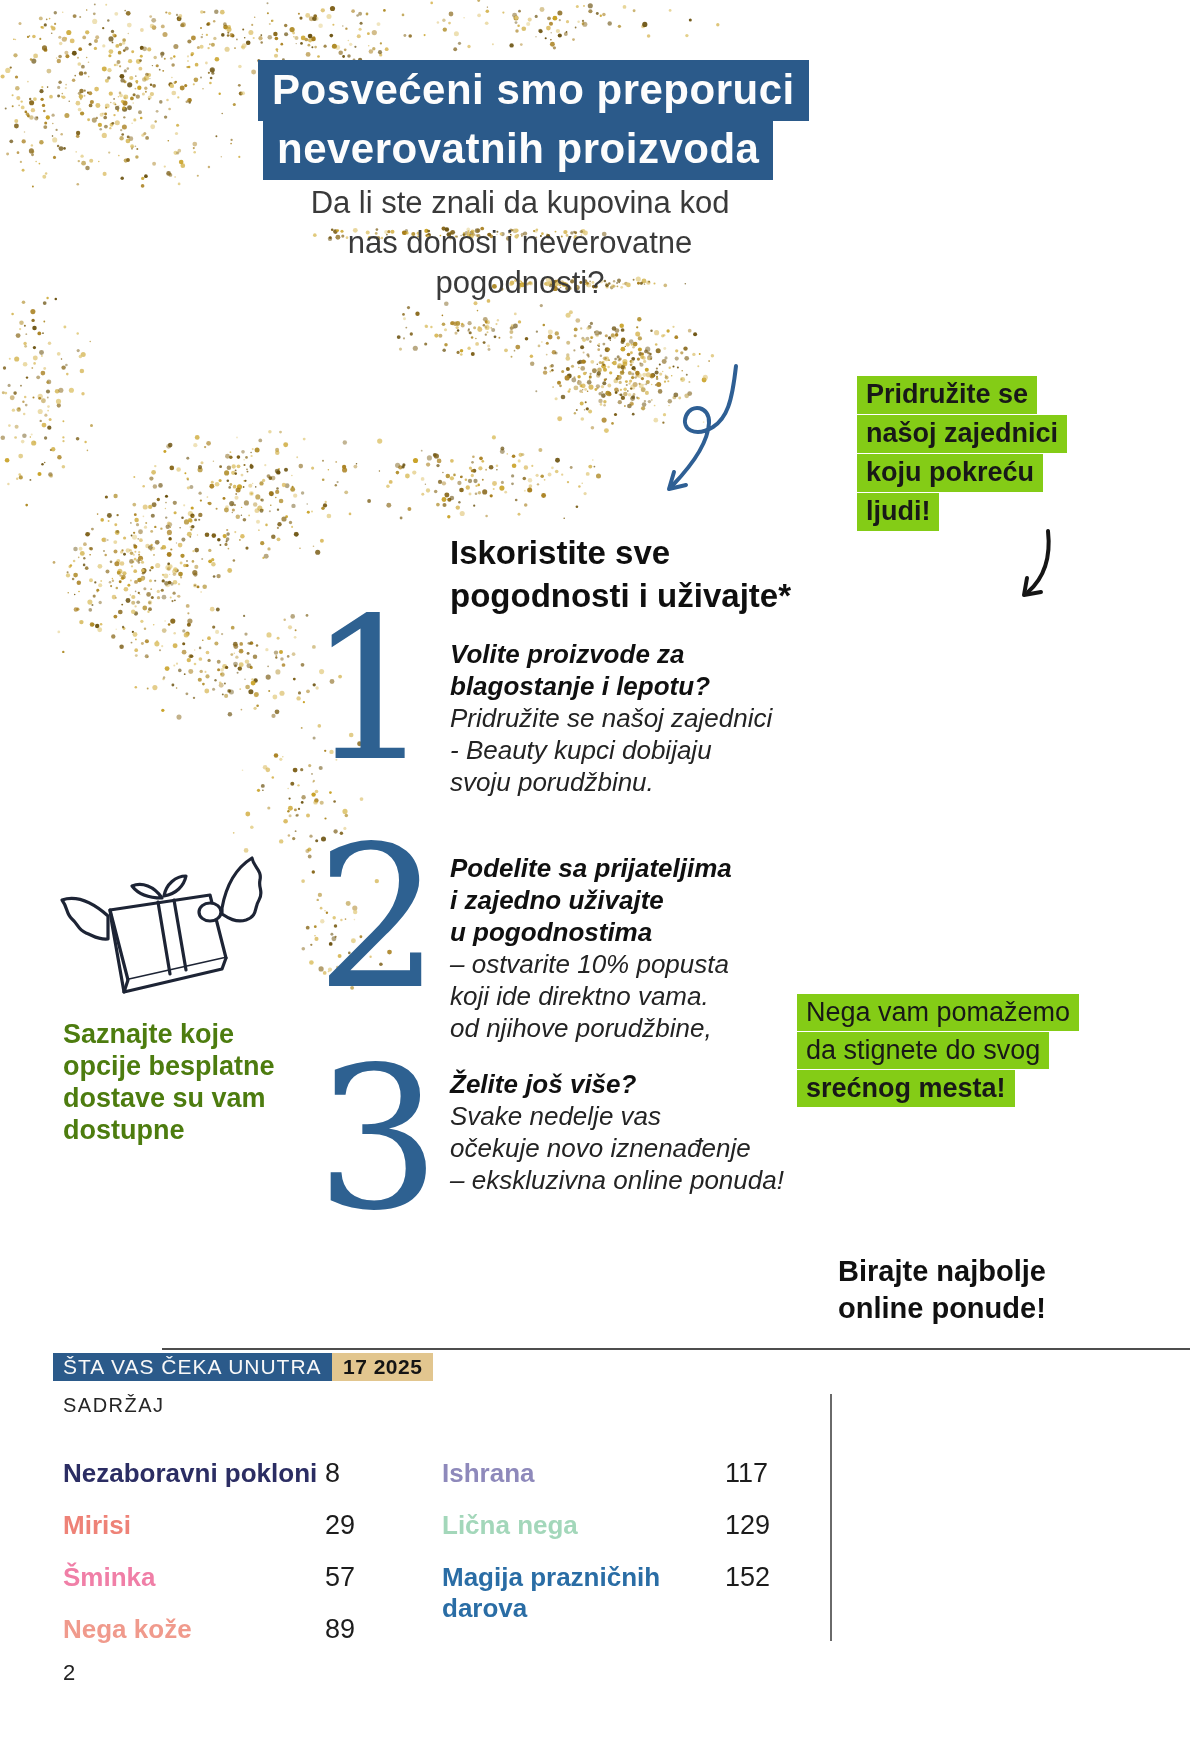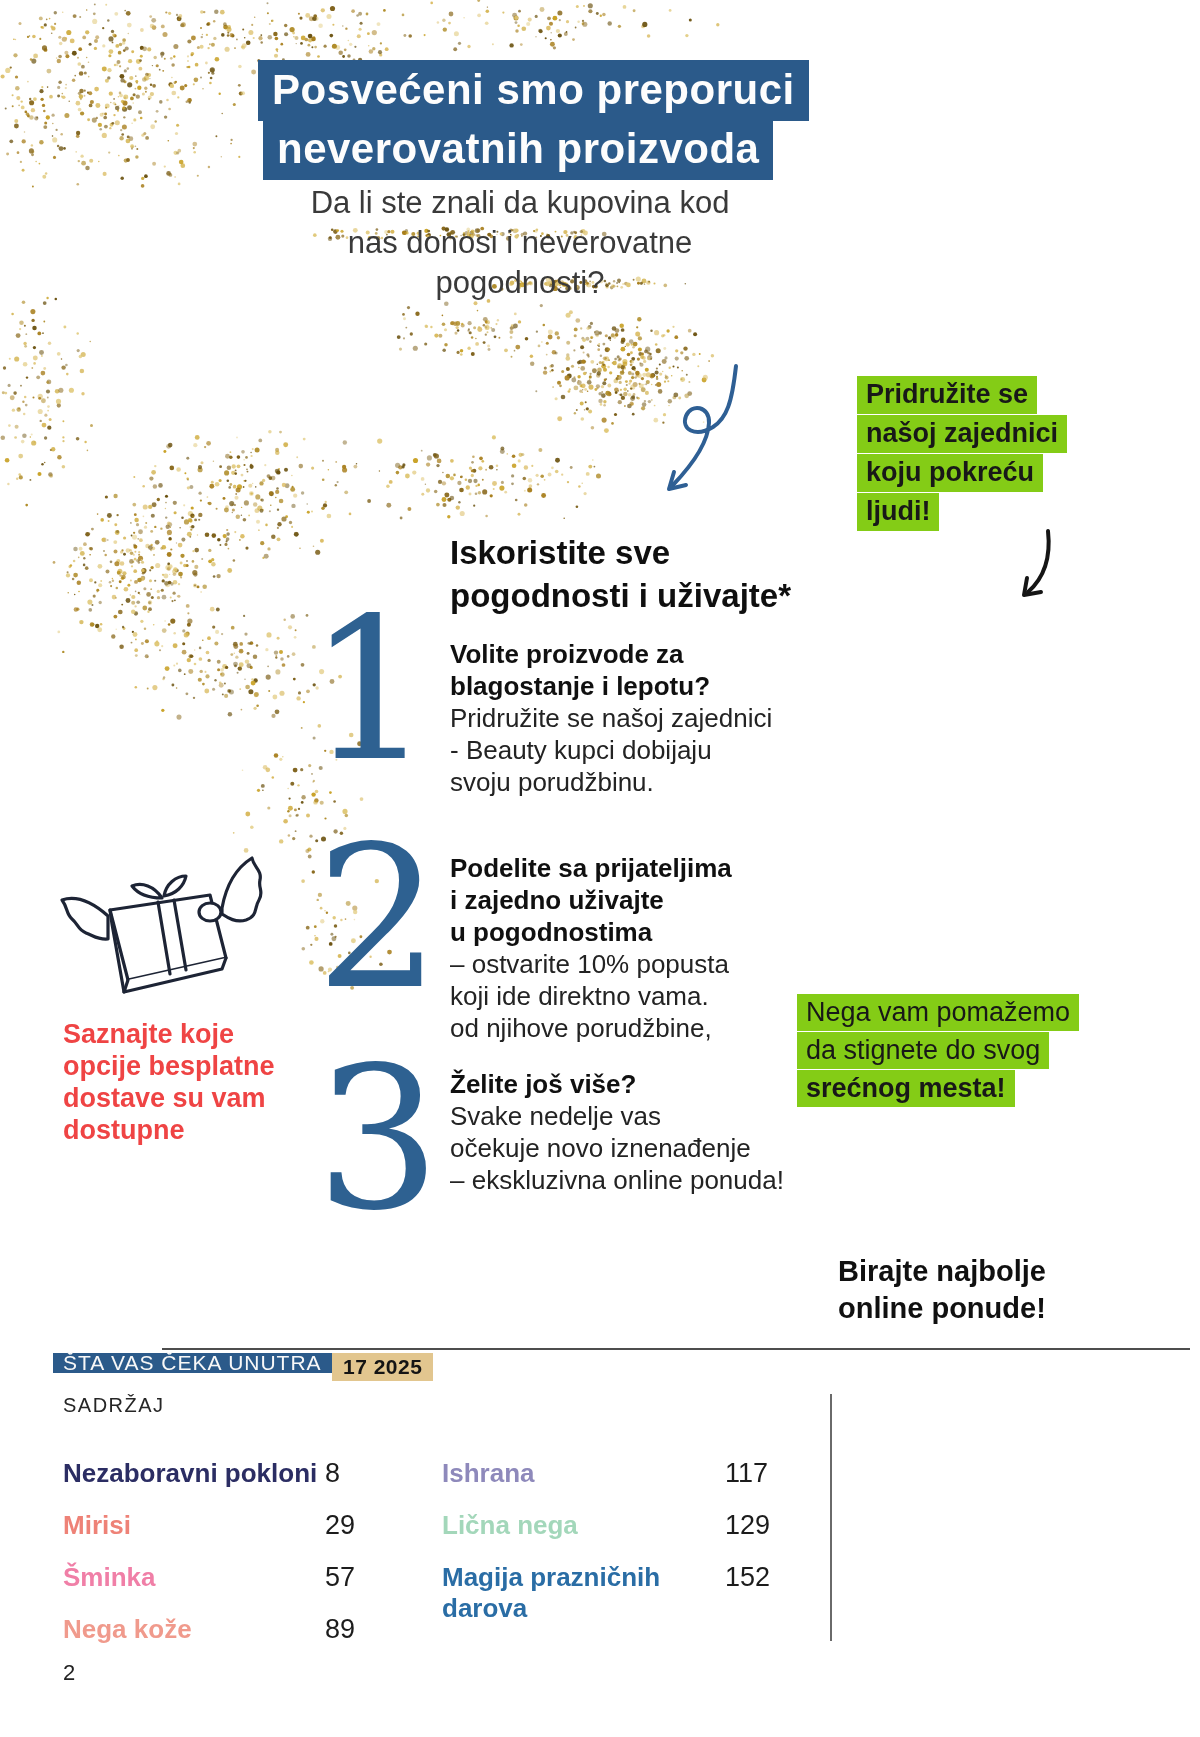--- a/index.html
+++ b/index.html
@@ -22,35 +22,35 @@
   #happy{left:797px;top:994px;font-size:27px;line-height:30px;color:#181818;}
   #happy .bold{font-weight:bold;}
 
   
   #heading{left:450px;top:531px;font-size:33px;line-height:43px;font-weight:bold;color:#0f0f0f;}
   .numeral{position:absolute;z-index:2;width:140px;text-align:center;color:#2e6191;
            font-family:"DejaVu Serif",serif;font-weight:400;font-size:196px;line-height:146px;}
   #num1{left:300px;top:617px;}
   #num2{left:308px;top:845px;}
   #num3{left:308px;top:1066px;}
-  .item-text{position:absolute;z-index:2;left:450px;font-size:26px;line-height:32px;color:#232323;}
+  .item-text{position:absolute;z-index:2;left:450px;font-size:26px;line-height:32px;color:#232323;font-style:italic;}
   .item-text .t{font-weight:bold;color:#101010;}
   #item1{top:638px;}
   #item2{top:852px;}
   #item3{top:1068px;}
 
   
-  #delivery{left:63px;top:1018px;font-size:27px;line-height:32px;font-weight:bold;color:#ef4444;}
+  #delivery{left:63px;top:1018px;font-size:27px;line-height:32px;font-weight:bold;color:#4d7c0f;}
 
   
   #offers{left:838px;top:1253px;font-size:29px;line-height:37px;font-weight:bold;color:#101010;}
 
   
   #rule{left:162px;top:1348px;width:1028px;height:2px;background:#4d4d4d;}
-  #badge-blue{left:53px;top:1353px;height:20px;background:#2b5a8a;color:#f8f8f8;display:flex;
+  #badge-blue{left:53px;top:1353px;height:28px;background:#2b5a8a;color:#f8f8f8;display:flex;
               align-items:center;padding:0 10px;font-size:21px;letter-spacing:1px;white-space:pre;}
   #badge-blue .b{font-weight:normal;}
   #badge-tan{left:325px;top:1353px;height:28px;background:#e2c68f;color:#141414;display:flex;
              align-items:center;padding:0 11px;font-size:21px;font-weight:bold;letter-spacing:0.5px;margin-left:7px;}
   #sadrzaj{left:63px;top:1394px;font-size:20px;letter-spacing:1.5px;color:#262626;}
   .toc-col{position:absolute;z-index:2;}
   #toc-left{left:63px;top:1458px;width:350px;}
   #toc-right{left:442px;top:1458px;width:360px;}
   .toc-row{position:relative;margin-bottom:21px;min-height:31px;cursor:default;}
   .toc-label{font-size:26px;font-weight:bold;line-height:31px;display:inline-block;max-width:255px;}

